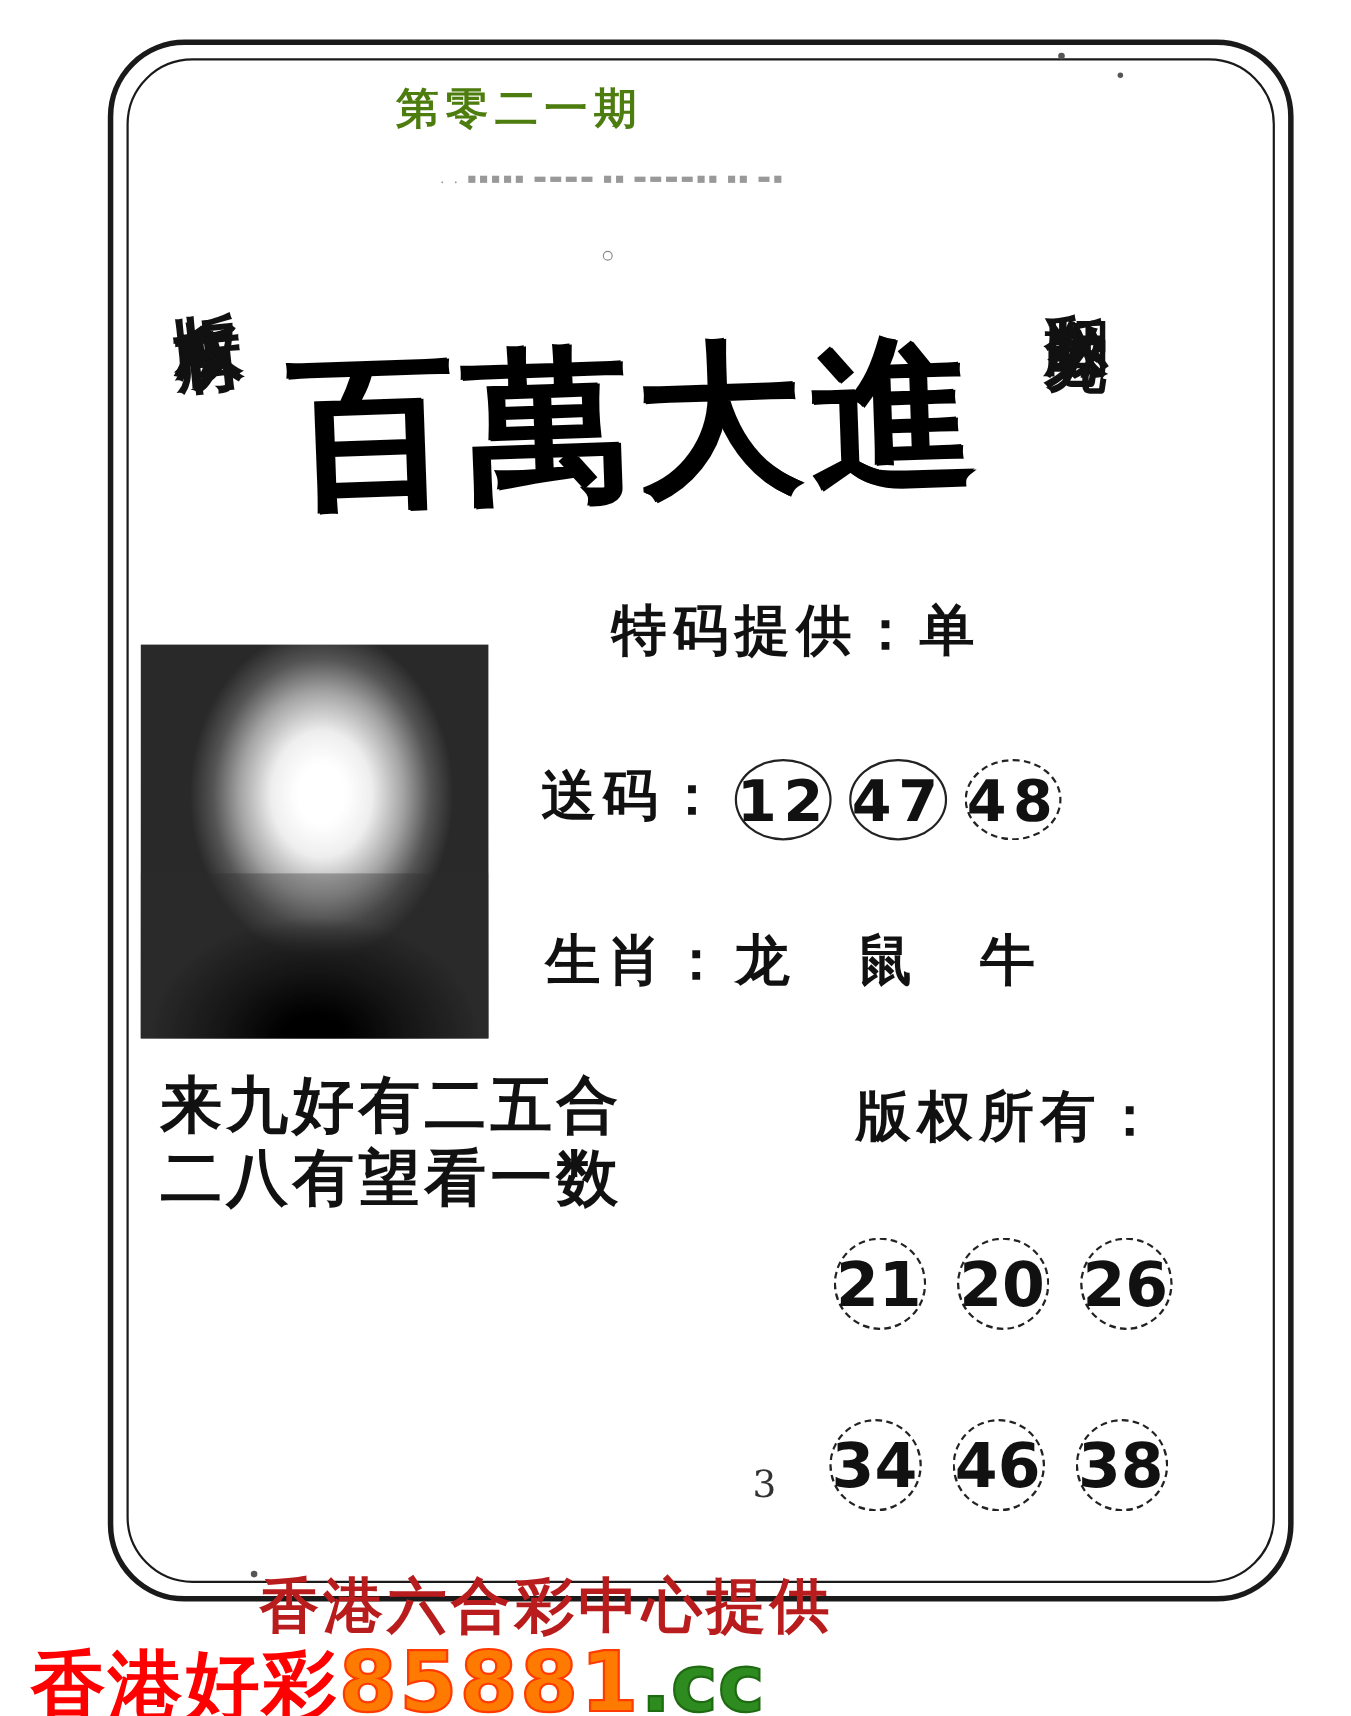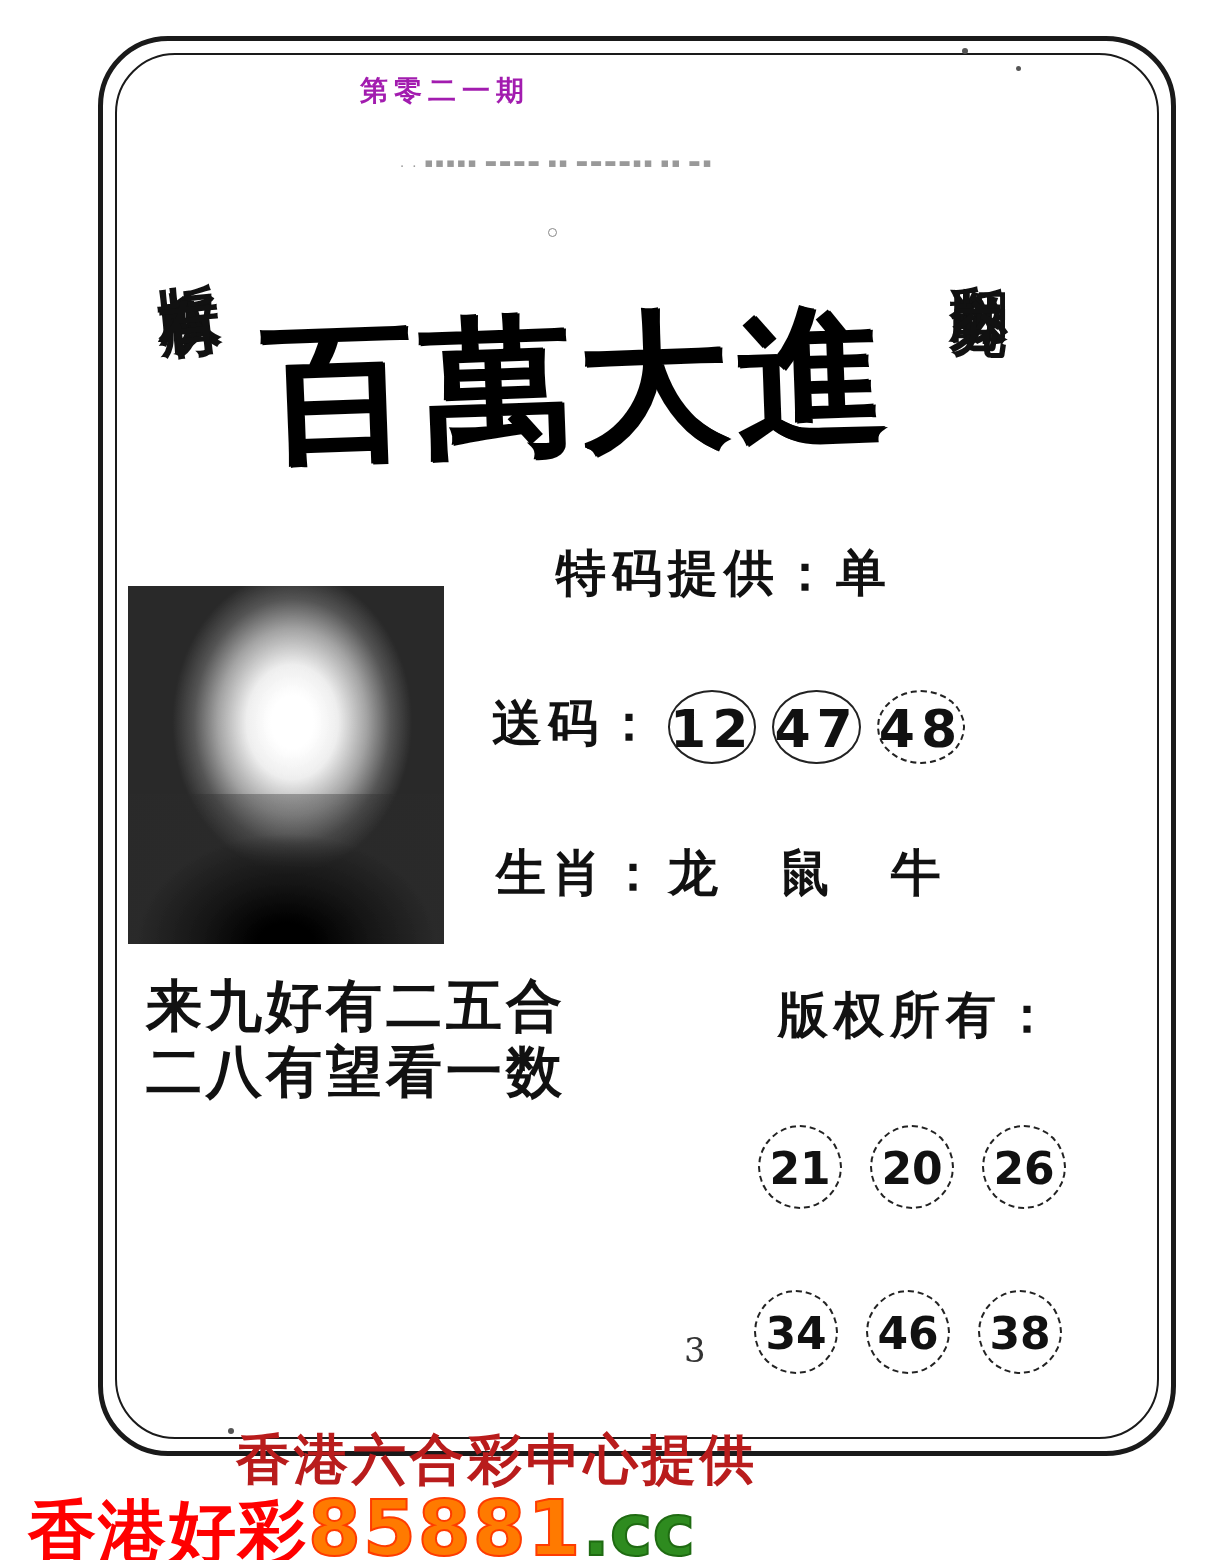--- a/index.html
+++ b/index.html
@@ -36,24 +36,24 @@
     border: 2px solid #1a1a1a;
     border-radius: 60px;
     box-sizing: border-box;
   }
 
   
   .issue {
     position: absolute;
     left: 360px;
     top: 72px;
-    font-size: 28px;
+    font-size: 39px;
     font-weight: 700;
     letter-spacing: 6px;
-    color: #a21caf;
+    color: #4d7c0f;
     font-family: "DejaVu Sans", "Liberation Sans", sans-serif;
   }
   .noise-line {
     position: absolute;
     left: 400px;
     top: 155px;
     width: 340px;
     height: 34px;
     color: #999;
     font-size: 13px;
@@ -145,21 +145,21 @@
   }
   .te-ma { left: 556px; top: 540px; text-align: center; }
   .song-ma { left: 492px; top: 690px; }
   .sheng-xiao { left: 496px; top: 840px; }
 
   .ball {
     display: inline-block;
     min-width: 74px;
     height: 74px;
     line-height: 74px;
-    text-align: center;
+    text-align: left;
     border: 2px solid #222;
     border-radius: 50%;
     font-size: 52px;
     font-weight: 700;
     font-family: "DejaVu Sans", "Liberation Sans", sans-serif;
     margin: 0 8px;
     vertical-align: middle;
     box-sizing: border-box;
     color: #111;
   }
@@ -198,21 +198,21 @@
   .lianma-row {
     position: absolute;
     white-space: nowrap;
   }
   .lianma-row1 { left: 744px; top: 1125px; }
   .lianma-row2 { left: 740px; top: 1290px; }
   .lianma-row .ball {
     min-width: 84px;
     height: 84px;
     line-height: 84px;
-    font-size: 44px;
+    font-size: 56px;
     margin: 0 14px;
     border-style: dashed;
   }
   .stray-mark {
     position: absolute;
     left: 684px;
     top: 1330px;
     font-size: 34px;
     color: #333;
     font-family: "DejaVu Serif", "Liberation Serif", serif;

